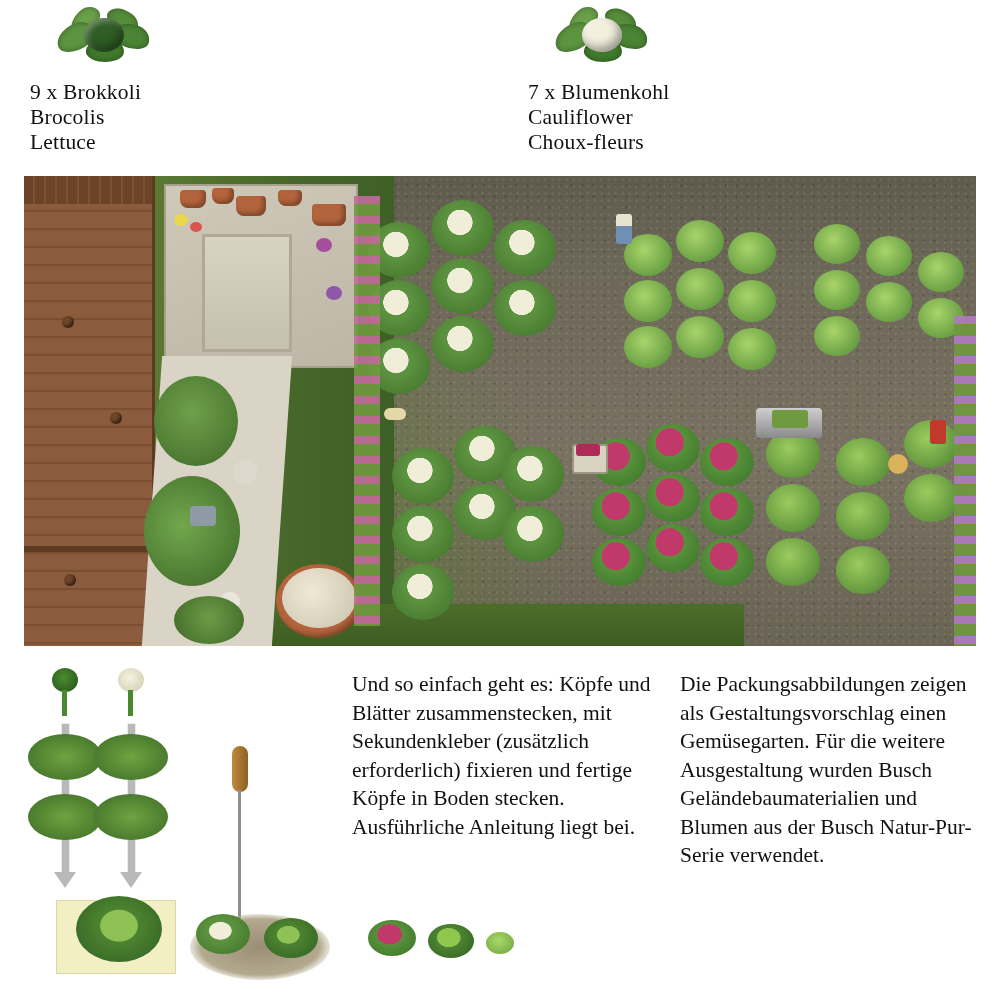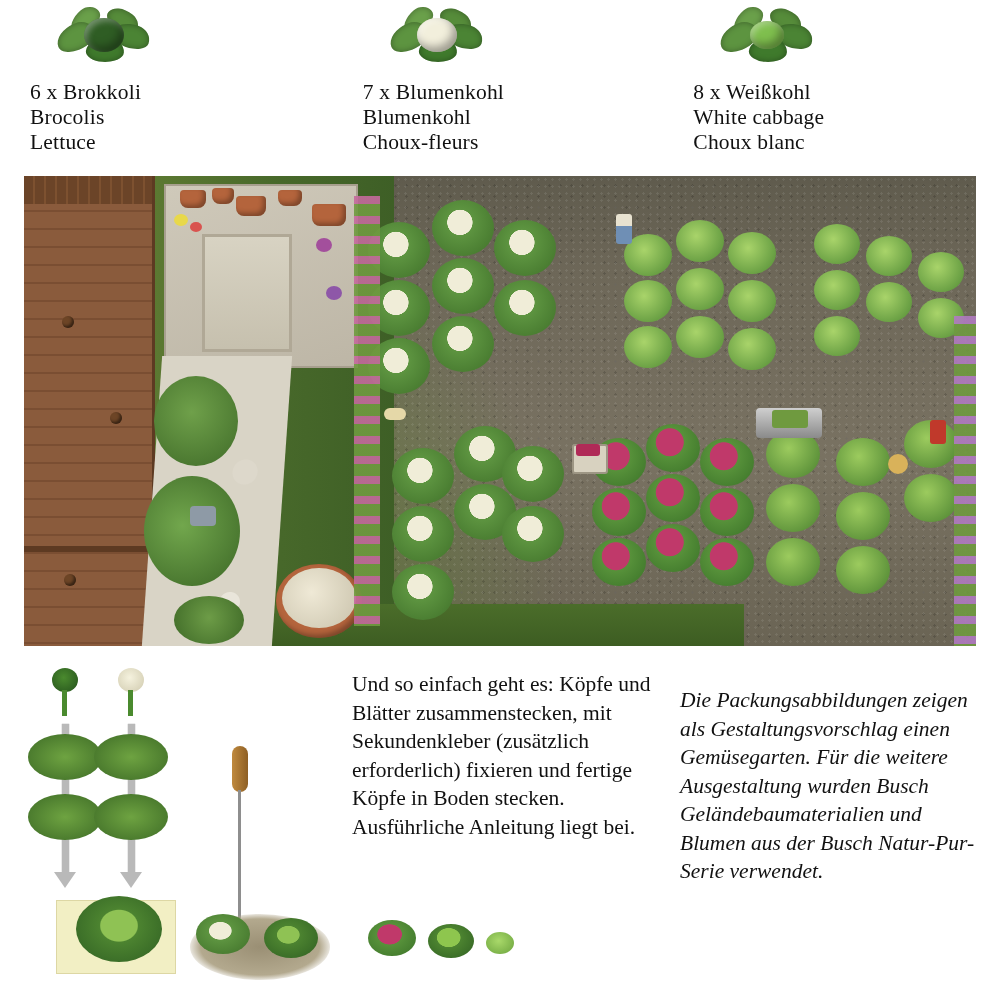--- a/index.html
+++ b/index.html
@@ -242,81 +242,64 @@
     background: radial-gradient(ellipse at center, #9a8f74 0%, #b3a98e 60%, rgba(255,255,255,0) 75%);
     border-radius: 50%;
   }
 
   .text-col {
     position: absolute;
     font-size: 21.5px;
     line-height: 28.5px;
   }
   .col-mid { left: 352px; top: 18px; width: 300px; }
-  .col-right { left: 680px; top: 34px; width: 310px; font-style: italic; }
+  .col-right { left: 680px; top: 18px; width: 310px; }
   .text-col p { margin: 0; }
 </style>
 </head>
 <body>
 
 <div class="product-strip">
 
   <div class="product-col">
     <div class="veg-photo">
       <div class="cluster">
         <div class="leafy">
           <div class="leaf l3"></div>
             <div class="leaf l4"></div>
           <div class="leaf l1"></div>
             <div class="leaf l2"></div>
           <div class="leaf l5"></div>
           <div class="head broccoli"></div>
         </div>
       </div>
     </div>
-    <div class="product-label">6 x Brokkoli</div>
+    <div class="product-label">9 x Brokkoli</div>
     <div class="product-label">Brocolis</div>
     <div class="product-label">Lettuce</div>
   </div>
 
   <div class="product-col">
     <div class="veg-photo">
       <div class="cluster">
         <div class="leafy">
           <div class="leaf l3"></div>
             <div class="leaf l4"></div>
           <div class="leaf l1"></div>
             <div class="leaf l2"></div>
           <div class="leaf l5"></div>
           <div class="head cauliflower"></div>
         </div>
       </div>
     </div>
     <div class="product-label">7 x Blumenkohl</div>
-    <div class="product-label">Blumenkohl</div>
+    <div class="product-label">Cauliflower</div>
     <div class="product-label">Choux-fleurs</div>
   </div>
 
-  <div class="product-col">
-    <div class="veg-photo">
-      <div class="cluster">
-        <div class="leafy">
-          <div class="leaf l3"></div>
-            <div class="leaf l4"></div>
-          <div class="leaf l1"></div>
-            <div class="leaf l2"></div>
-          <div class="leaf l5"></div>
-          <div class="head whitecab"></div>
-        </div>
-      </div>
-    </div>
-    <div class="product-label">8 x Weißkohl</div>
-    <div class="product-label">White cabbage</div>
-    <div class="product-label">Choux blanc</div>
-  </div>
 
 
 
 </div>
 
 <div class="garden-photo">
   <div class="garden-bg"></div>
   <div class="soil-speckle"></div>
 
   <div class="lawn"></div>

